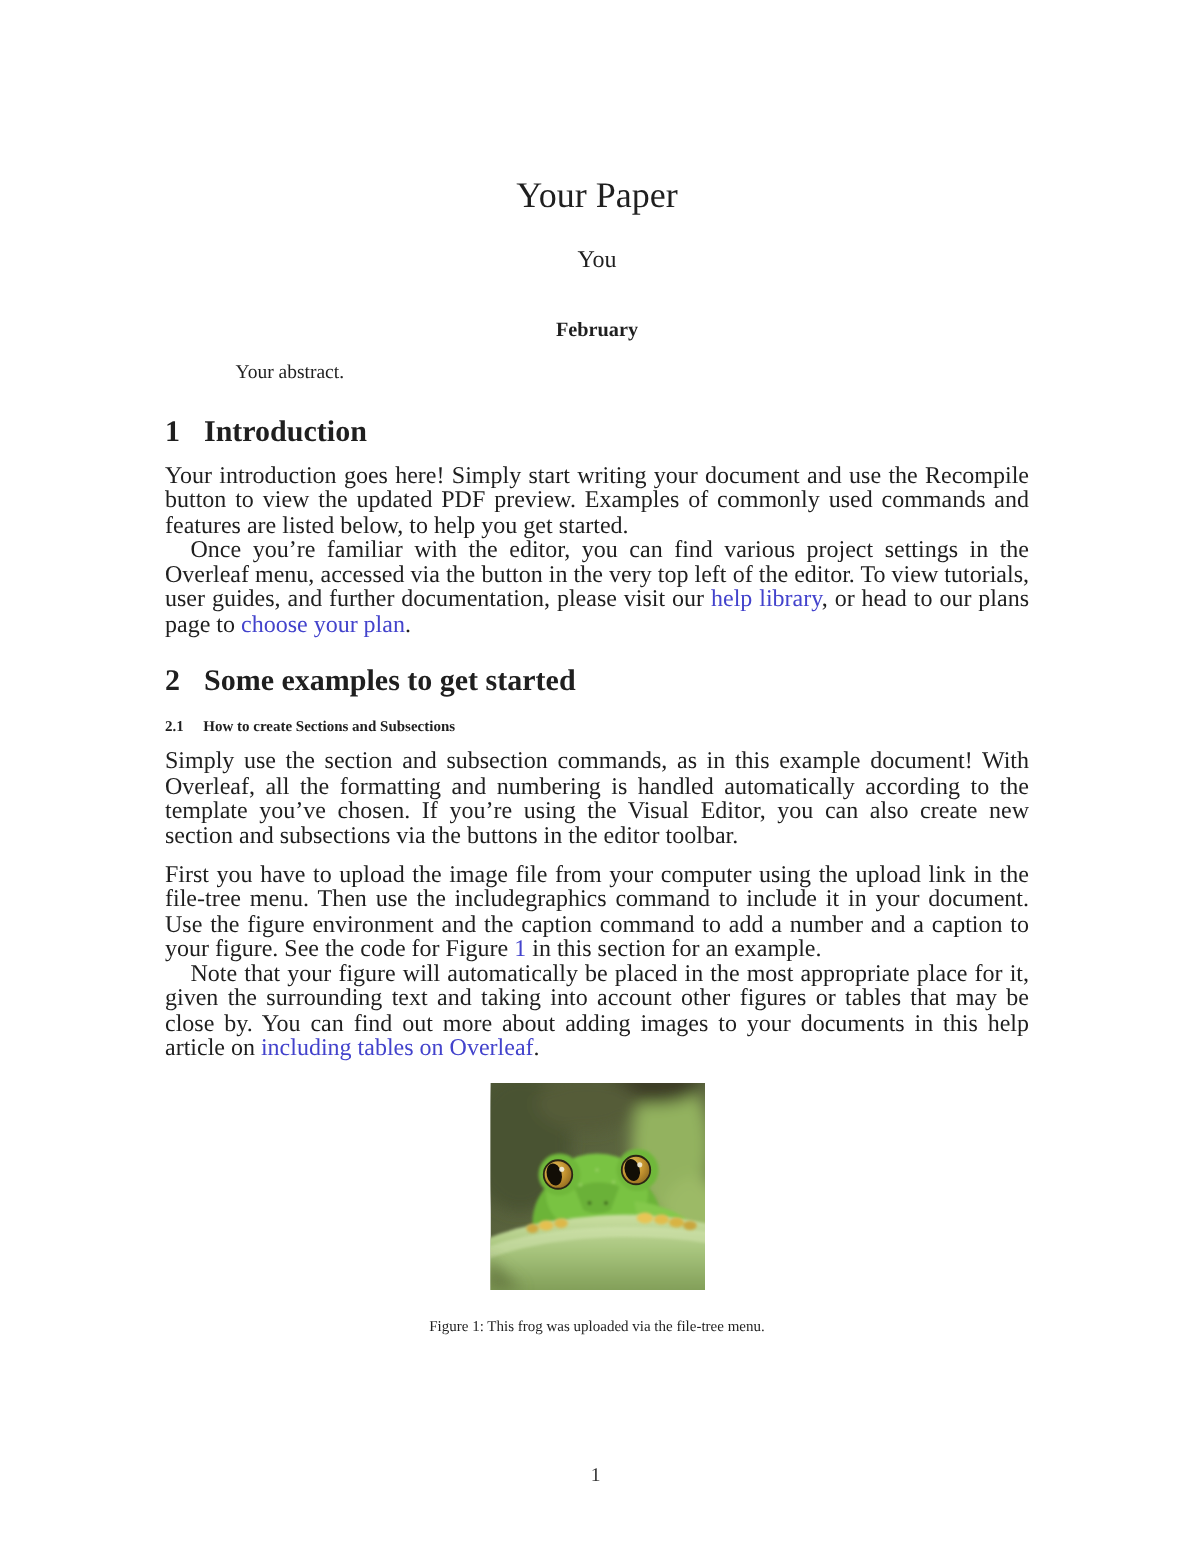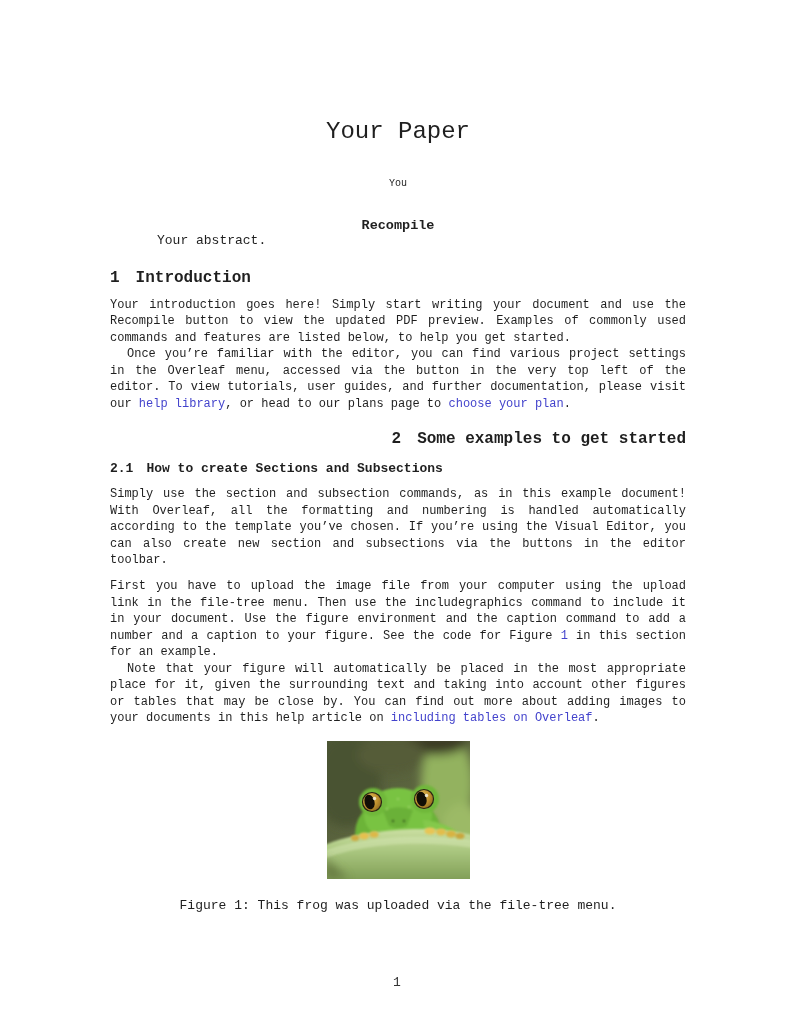--- a/index.html
+++ b/index.html
@@ -1,67 +1,67 @@
 <!DOCTYPE html>
 <html><head>
 <meta charset="utf-8">
 <style>
   html,body { margin:0; padding:0; background:#ffffff; }
   .page {
     position:relative;
     width:794px; height:1028px;
     background:#ffffff;
     overflow:hidden;
-    font-family:Liberation Mono, monospace;
+    font-family:Liberation Serif, serif;
     color:#1f1f1f;
   }
   .content { position:absolute; left:110px; top:0; width:576px; }
   .center { text-align:center; }
 
   .title   { font-size:24px; font-weight:400; margin:118px 0 0 0; }
-  .author  { font-size:10px; margin:33px 0 0 0; }
+  .author  { font-size:16px; margin:20px 0 0 0; }
   .date    { font-size:16px; margin:13px 0 0 0; }
 
   .abs-head { font-size:13.5px; font-weight:bold; margin:29px 0 0 0; }
-  .abs-text { font-size:13px; margin:0 0 0 0; padding-left:47px; padding-right:40px; }
+  .abs-text { font-size:13px; margin:12px 0 0 0; padding-left:47px; padding-right:40px; }
 
-  .sec  { font-size:16px; font-weight:bold; margin:21px 0 0 0; }
+  .sec  { font-size:20px; font-weight:bold; margin:21px 0 0 0; }
   .sec .num { display:inline-block; margin-right:16px; }
-  .sec2 { margin-top:18px;text-align:right; }
-  .sub  { font-size:13px; font-weight:bold; margin:13px 0 0 0; }
+  .sec2 { margin-top:18px; }
+  .sub  { font-size:10px; font-weight:bold; margin:13px 0 0 0; }
   .sub .num { display:inline-block; margin-right:13px; }
 
   p.body {
-    font-size:12px; line-height:16.45px;
+    font-size:16px; line-height:16.45px;
     text-align:justify; margin:21px 0 0 0;
   }
   p.body.first { margin-top:10px; }
   p.body.cont  { margin-top:0; text-indent:17px; }
 
   a.doclink { color:#4343cc; text-decoration:none; cursor:pointer; }
 
   .figure-wrap { margin-top:14px; text-align:center; }
   .figure-wrap svg { display:inline-block; vertical-align:top; }
-  .caption { font-size:13px; text-align:center; margin:19px 0 0 0; }
+  .caption { font-size:10px; text-align:center; margin:19px 0 0 0; }
 
   .pageno {
     position:absolute; left:0; top:975px; width:794px;
     text-align:center; font-size:13px; color:#333;
   }
 </style>
 </head>
 <body>
 
 <div class="page">
   <div class="content">
 
     <h1 class="title center">Your Paper</h1>
     <div class="author center">You</div>
 
-    <div class="abs-head center">Recompile</div>
+    <div class="abs-head center">February</div>
     <p class="abs-text">Your abstract.</p>
 
     <h2 class="sec"><span class="num">1</span><span>Introduction</span></h2>
 
     <p class="body first">Your introduction goes here! Simply start writing your document and use the Recompile button to view the updated PDF preview. Examples of commonly used commands and features are listed below, to help you get started.</p>
 
     <p class="body cont"><span>Once you’re familiar with the editor, you can find various project settings in the Overleaf menu, accessed via the button in the very top left of the editor. To view tutorials, user guides, and further documentation, please visit our </span><a class="doclink">help library</a><span>, or head to our plans page to </span><a class="doclink">choose your plan</a><span>.</span></p>
 
     <h2 class="sec sec2"><span class="num">2</span><span>Some examples to get started</span></h2>
 

